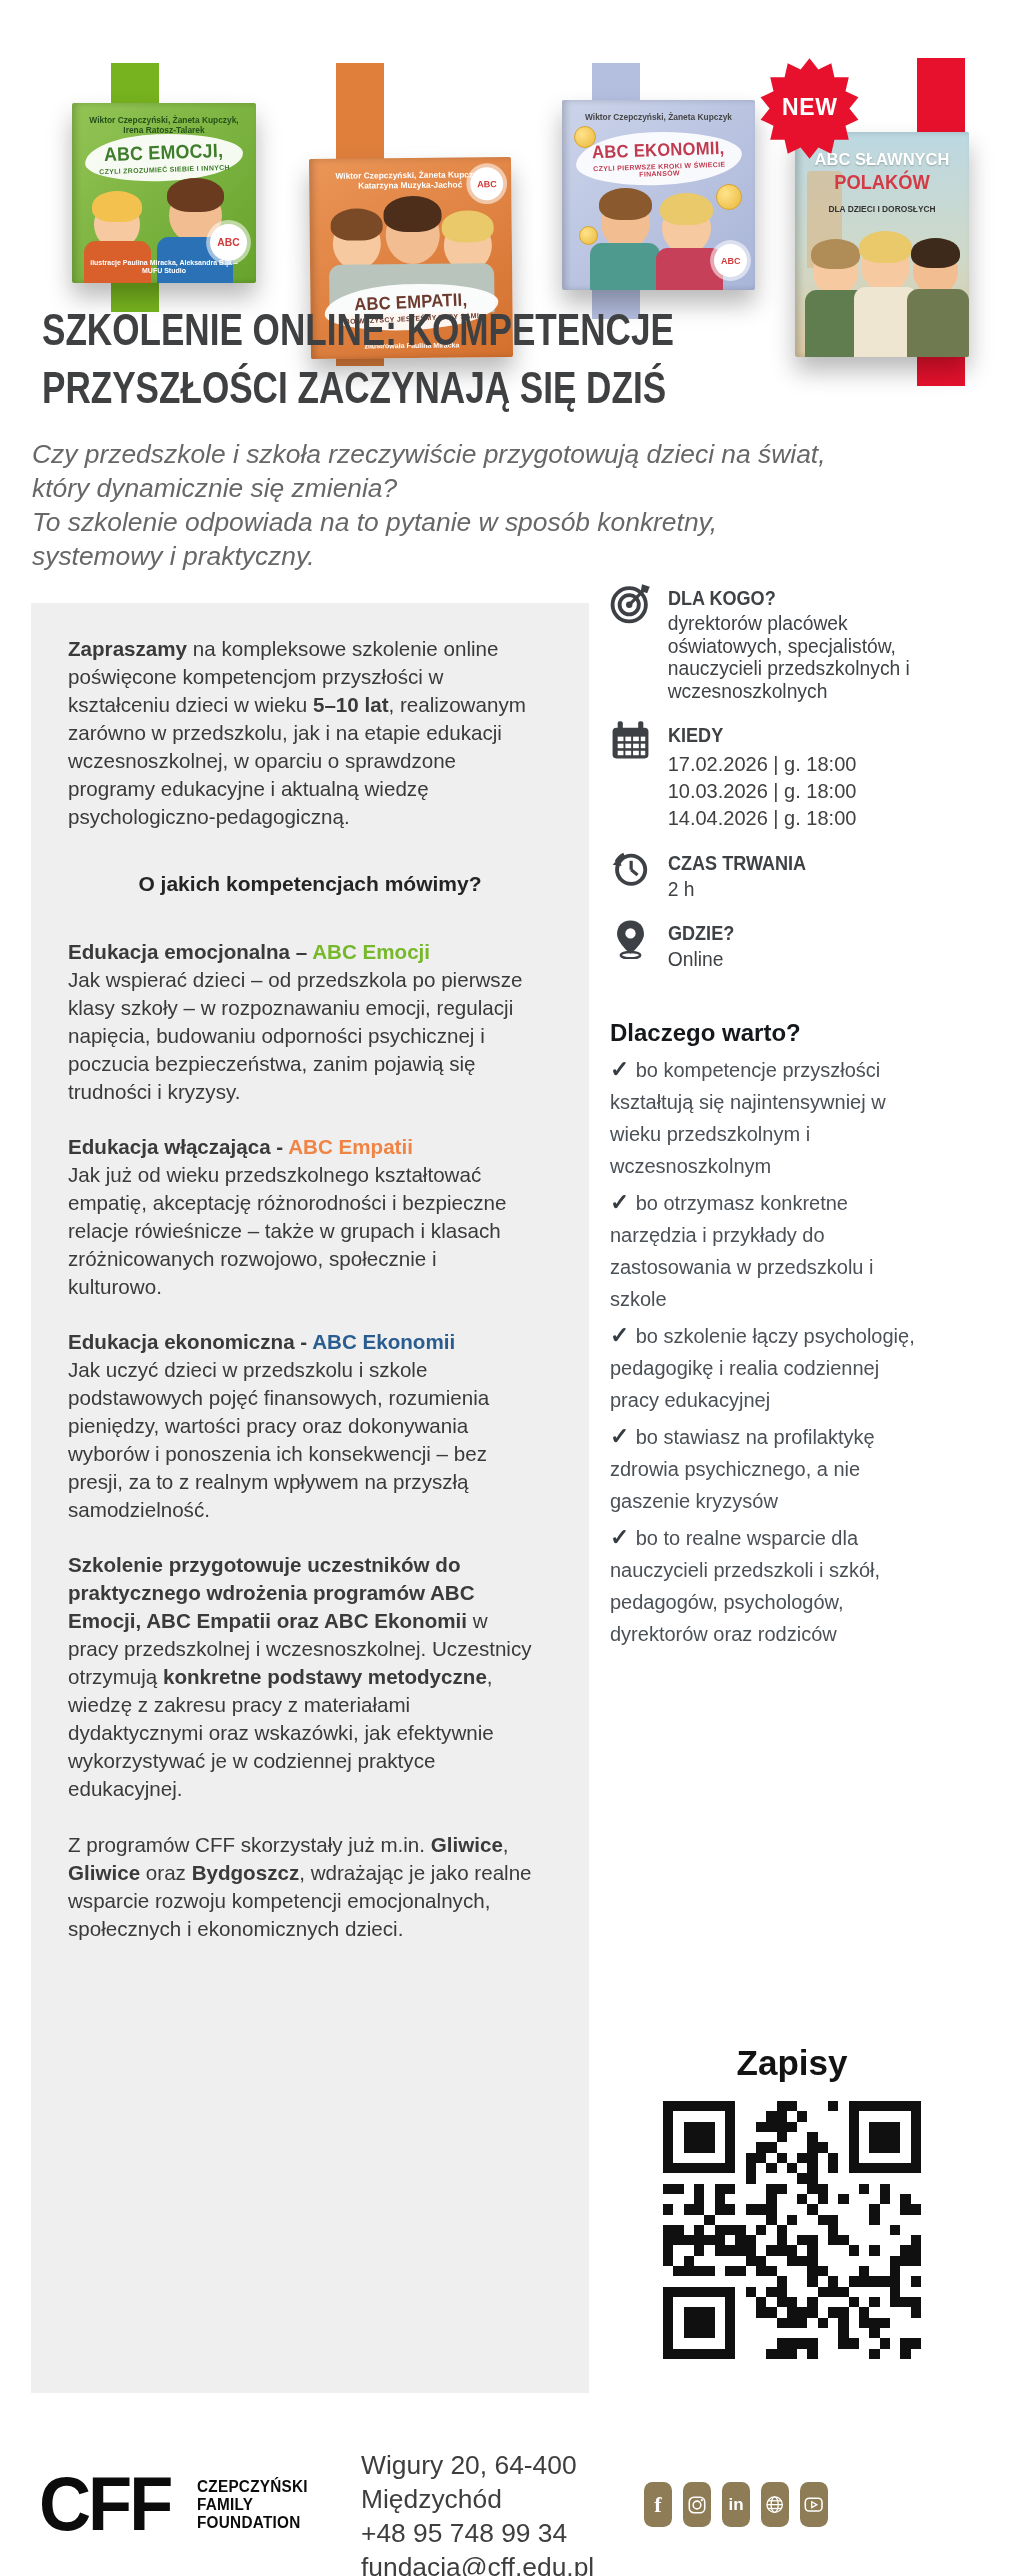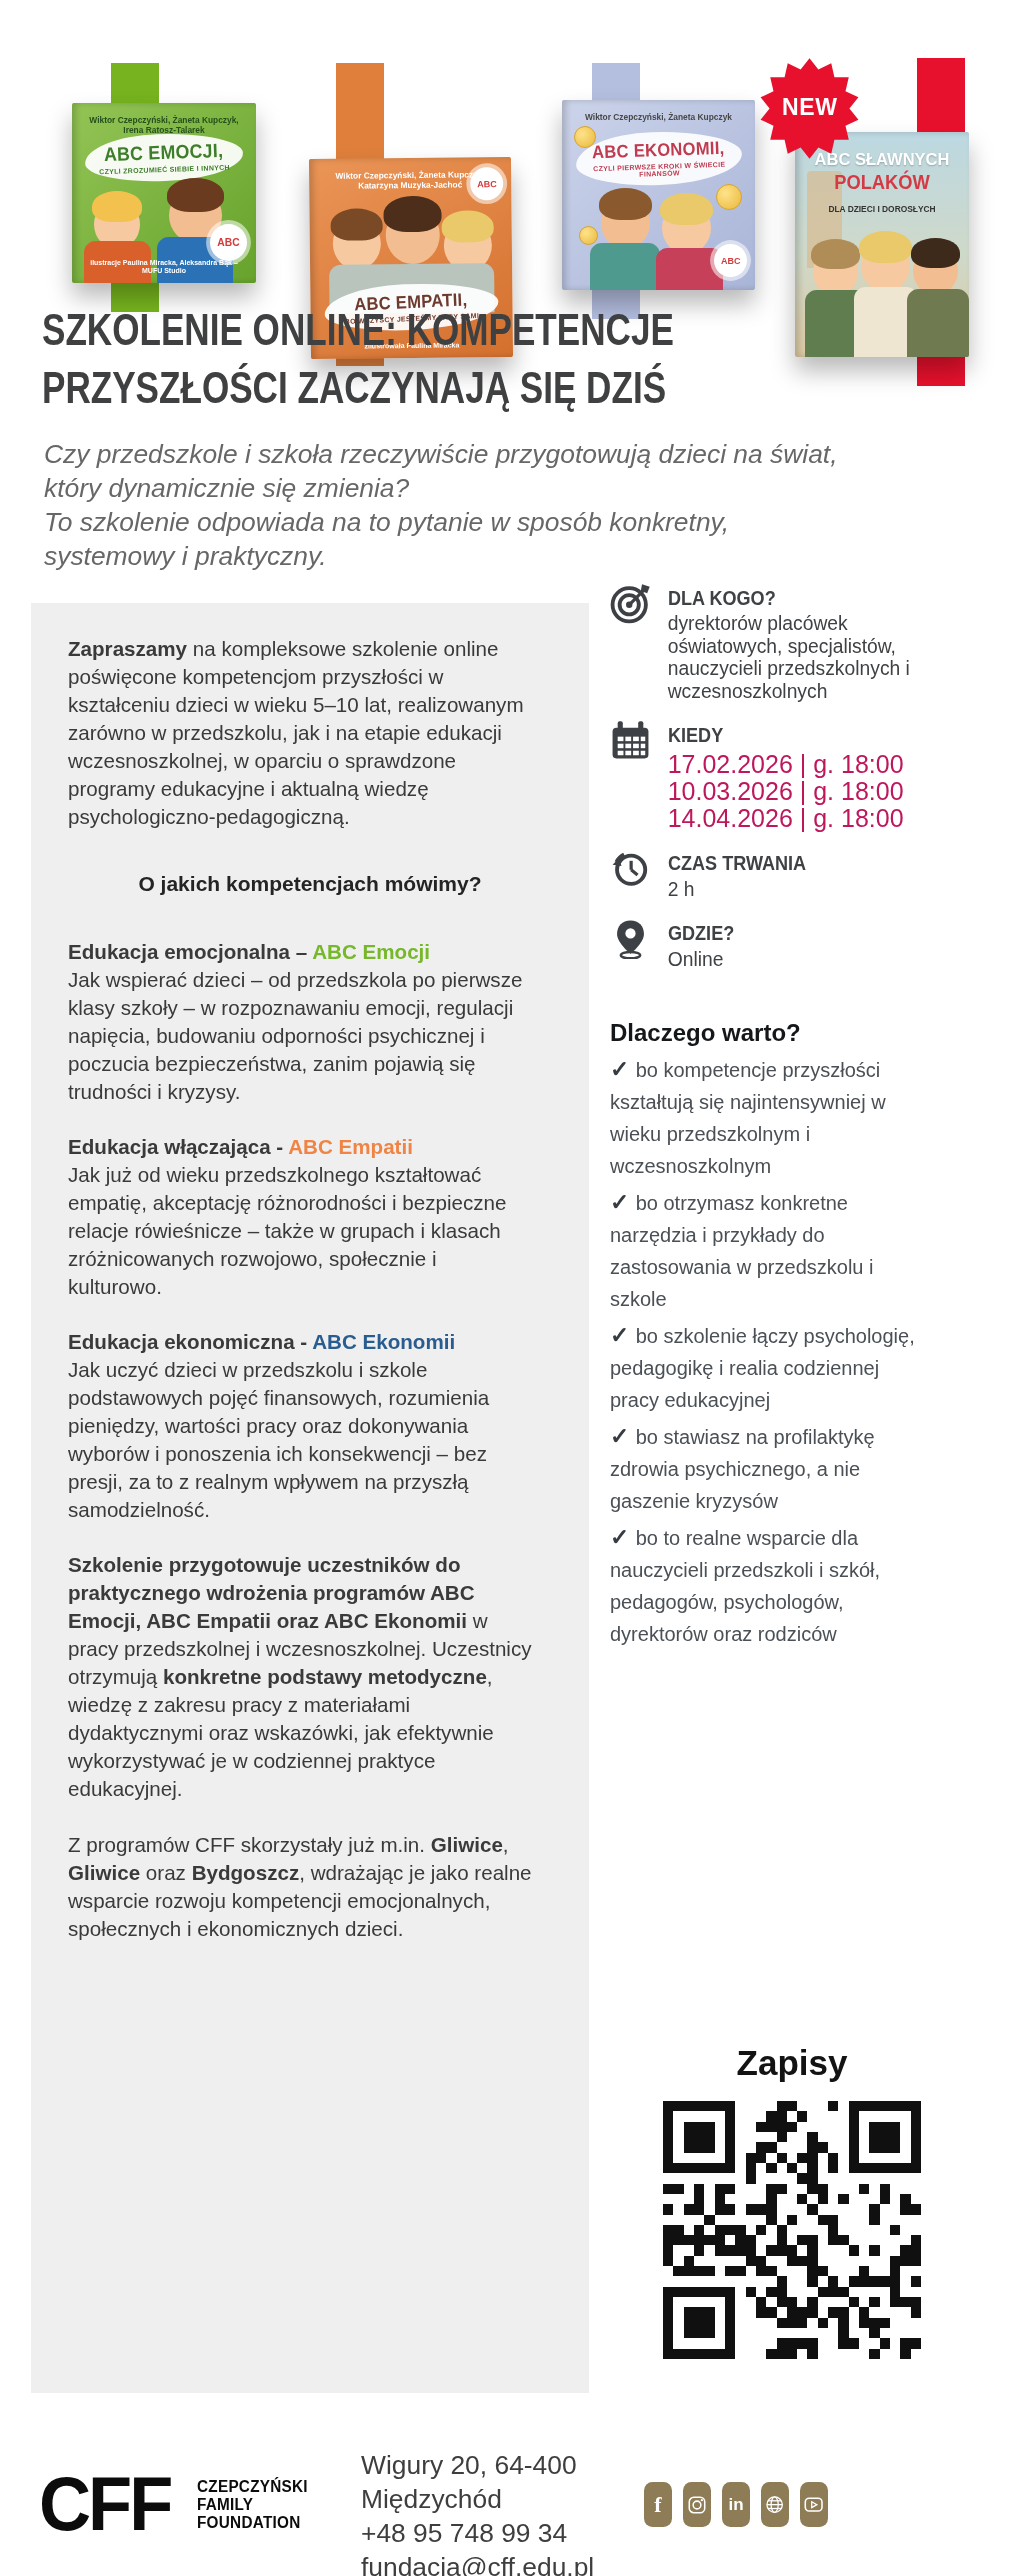--- a/index.html
+++ b/index.html
@@ -59,40 +59,40 @@
              text-shadow:0 1.3px 1.9px rgba(0,0,0,.25);transform:scaleX(.95);}
   .book4 .t2{position:absolute;top:40px;width:100%;text-align:center;font-size:19.3px;font-weight:800;color:#d43a45;transform:scaleX(.95);}
   .book4 .bsub4{position:absolute;top:72px;width:100%;text-align:center;font-size:8.4px;font-weight:800;color:#333;}
   .castle{position:absolute;left:11.6px;top:39px;width:35px;height:97px;background:#d8b98a;opacity:.65;border-radius:3.9px 3.9px 0 0;}
   .new-badge{position:absolute;left:-7.7px;top:-1.3px;width:103px;height:103px;}
   .new-badge .txt{position:absolute;top:37px;width:100%;text-align:center;font-size:23px;font-weight:800;color:#fff;letter-spacing:0.6px;}
 
   
   .title{position:absolute;left:42px;top:301px;font-size:45px;line-height:58px;font-weight:800;color:#3f4042;
          transform:scaleX(.78);transform-origin:left top;white-space:nowrap;letter-spacing:0;}
-  .intro{position:absolute;left:44px;top:437px;font-size:26.4px;line-height:34px;font-style:italic;color:#676767;}
+  .intro{position:absolute;left:32px;top:437px;font-size:26.4px;line-height:34px;font-style:italic;color:#676767;}
 
   
   .gray-box{position:absolute;left:31px;top:603px;width:558px;height:1790px;background:#efefef;
             padding:32px 37px 0 37px;font-size:20.6px;line-height:28px;color:#3a3a3a;overflow:hidden;}
   .gray-box p{margin:0 0 28px 0;max-width:464px;}
   .gb-q{font-size:21px;font-weight:700;text-align:center;color:#242424;margin:39px 0 40px 0;}
   .prog{margin-bottom:27px;}
   .prog h3{font-size:20.6px;line-height:28px;margin:0;font-weight:700;}
   .prog .pbody{margin:0;max-width:464px;}
   .p2{margin-top:2.6px;}
   .p3{margin-top:41px;}
 
   
   .info-col{position:absolute;left:610px;top:583px;width:335px;}
   .info-item{display:flex;gap:16.7px;margin-bottom:16.7px;}
   .info-icon{width:41px;height:41px;flex:none;}
   .info-title{font-size:21px;font-weight:800;color:#3f4245;transform:scaleX(.86);transform-origin:left;white-space:nowrap;margin:2.6px 0 3.9px 0;}
   .info-text{font-size:19.3px;line-height:22.5px;color:#3f4245;max-width:252px;}
-  .date-line{font-size:25px;line-height:27px;color:#be185d;white-space:nowrap;}
+  .date-line{font-size:20px;line-height:27px;color:#404040;white-space:nowrap;}
   .why{margin-top:48px;width:309px;}
   .why h2{font-size:24px;margin:0 0 6.4px 0;color:#15181b;font-weight:800;}
   .why-item{font-size:20px;line-height:32px;color:#4a5055;margin-bottom:3.9px;}
   .check{font-weight:800;color:#363c42;font-size:23px;margin-right:6.4px;}
 
   
   .signup-title{position:absolute;left:657px;top:2043px;width:270px;text-align:center;
                 font-size:35px;font-weight:700;color:#131313;}
   .qr{position:absolute;left:663px;top:2101px;width:258px;height:258px;background:#fff;}
 
@@ -216,21 +216,21 @@
   </div>
 
   <div class="intro">
     <div>Czy przedszkole i szkoła rzeczywiście przygotowują dzieci na świat,</div>
     <div>który dynamicznie się zmienia?</div>
     <div>To szkolenie odpowiada na to pytanie w sposób konkretny,</div>
     <div>systemowy i praktyczny.</div>
   </div>
 
   <div class="gray-box">
-    <p><span style="font-weight: 700;">Zapraszamy</span><span> na kompleksowe szkolenie online poświęcone kompetencjom przyszłości w kształceniu dzieci w wieku </span><span style="font-weight: 400;">5–10 lat</span><span>, realizowanym zarówno w przedszkolu, jak i na etapie edukacji wczesnoszkolnej, w oparciu o sprawdzone programy edukacyjne i aktualną wiedzę psychologiczno-pedagogiczną.</span></p>
+    <p><span style="font-weight: 700;">Zapraszamy</span><span> na kompleksowe szkolenie online poświęcone kompetencjom przyszłości w kształceniu dzieci w wieku </span><span style="font-weight: 700;">5–10 lat</span><span>, realizowanym zarówno w przedszkolu, jak i na etapie edukacji wczesnoszkolnej, w oparciu o sprawdzone programy edukacyjne i aktualną wiedzę psychologiczno-pedagogiczną.</span></p>
     <div class="gb-q">O jakich kompetencjach mówimy?</div>
 
     <div class="prog">
       <h3><span style="font-weight: 700;">Edukacja emocjonalna – </span><span style="font-weight: 700; color: rgb(118, 184, 42);">ABC Emocji</span></h3>
       <p class="pbody">Jak wspierać dzieci – od przedszkola po pierwsze klasy szkoły – w rozpoznawaniu emocji, regulacji napięcia, budowaniu odporności psychicznej i poczucia bezpieczeństwa, zanim pojawią się trudności i kryzysy.</p>
     </div>
 
     <div class="prog">
       <h3><span style="font-weight: 700;">Edukacja włączająca - </span><span style="font-weight: 700; color: rgb(239, 132, 69);">ABC Empatii</span></h3>
       <p class="pbody">Jak już od wieku przedszkolnego kształtować empatię, akceptację różnorodności i bezpieczne relacje rówieśnicze – także w grupach i klasach zróżnicowanych rozwojowo, społecznie i kulturowo.</p>

